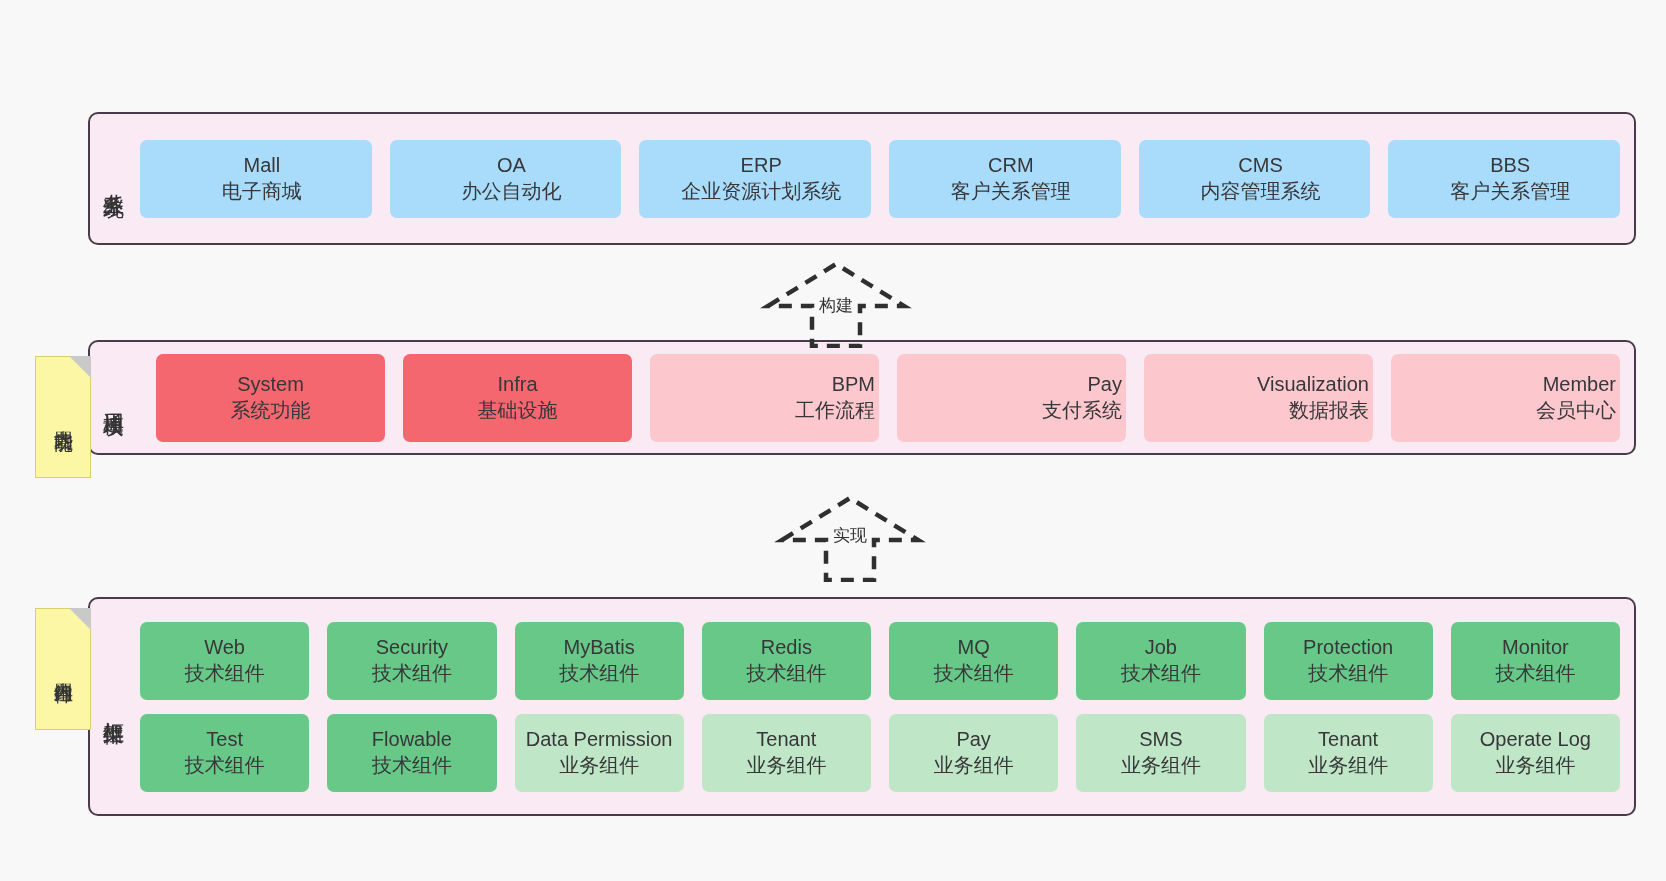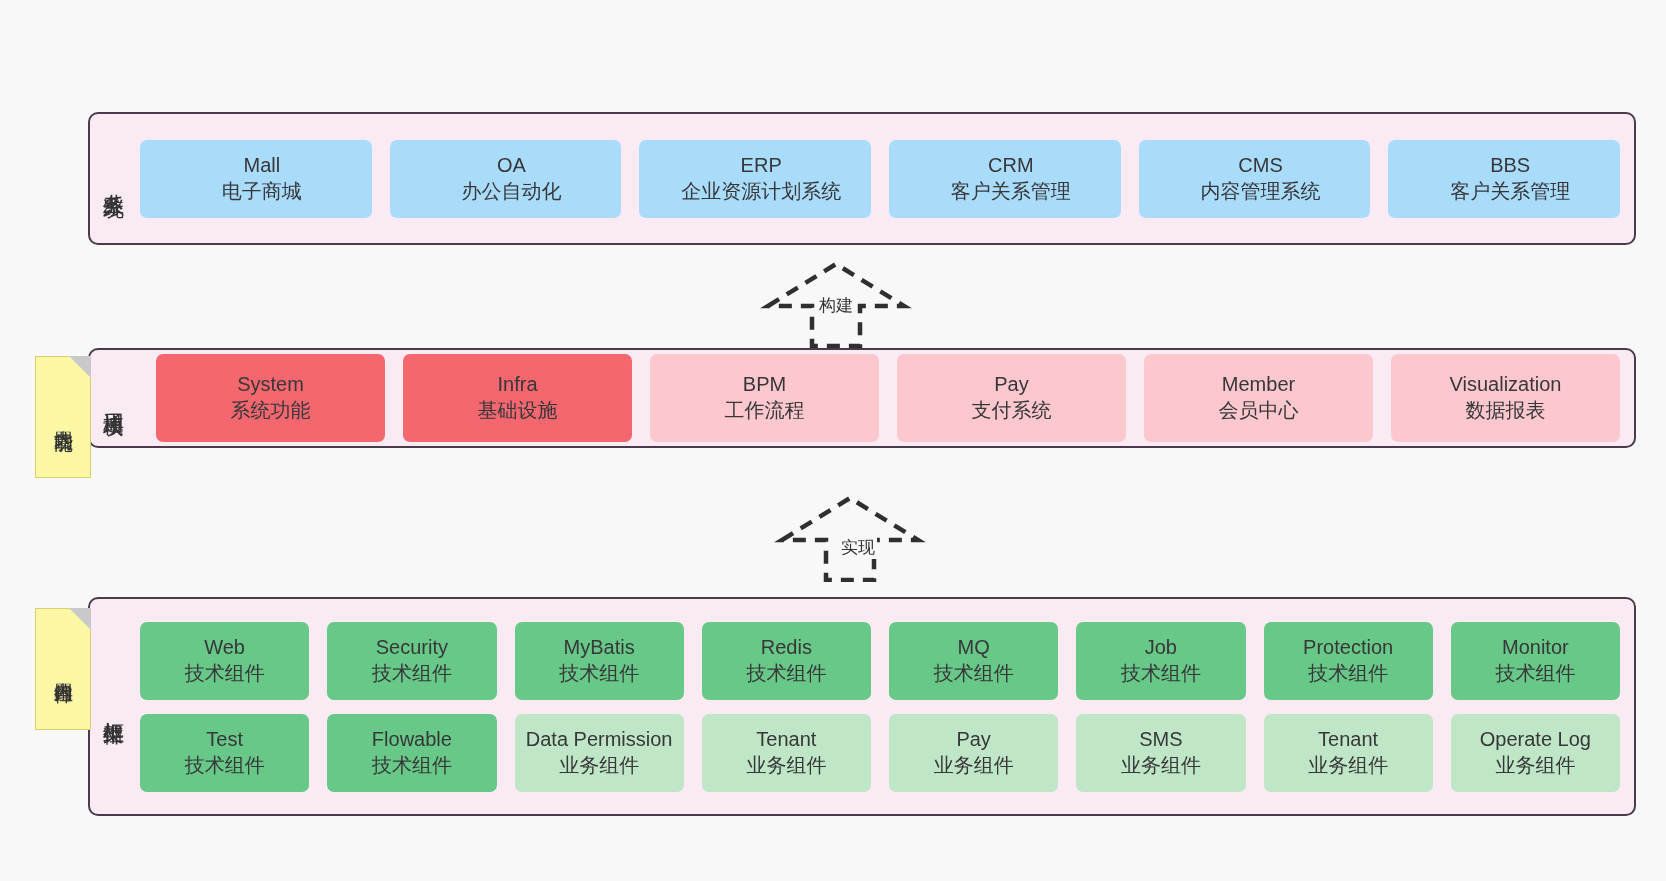--- a/index.html
+++ b/index.html
@@ -69,27 +69,27 @@
     line-height: 1.28;
     color: #37373a;
     box-sizing: border-box;
     padding: 6px 4px;
   }
   .card .t1 { display: block; }
   .card .t2 { display: block; }
 
   .card.blue        { background: #a9dcfb; height: 78px; padding-left: 16px; }
   .card.red         { background: #f4676f; height: 88px; }
-  .card.pink        { background: #fcc8ce; height: 88px; }
+  .card.pink        { background: #fcc8ce; height: 88px; align-items: flex-end; }
   .card.green       { background: #67c887; height: 78px; }
   .card.lightgreen  { background: #bfe6c6; height: 78px; }
 
   
   #layer-business  { left: 88px;  top: 112px; width: 1548px; height: 133px; }
-  #layer-common    { left: 88px;  top: 348px; width: 1548px; height: 100px; gap: 16px; }
+  #layer-common    { left: 88px;  top: 340px; width: 1548px; height: 115px; gap: 16px; }
   #layer-framework { left: 88px;  top: 597px; width: 1548px; height: 219px; }
 
   #layer-business  .layer-title { font-size: 21px; }
 
   
   .note {
     position: absolute;
     width: 56px;
     background: #fbf7a5;
     border: 1px solid #d8d06a;
@@ -130,21 +130,21 @@
     transform: translateX(-50%);
     font-size: 17px;
     color: #333;
     background: #f8f8f8;
     padding: 0 2px;
     white-space: nowrap;
   }
   #arrow-build  { left: 756px; top: 258px; width: 160px; height: 90px; font-family: Liberation Mono, monospace; }
   #arrow-build  .lbl { top: 36px; }
   #arrow-impl   { left: 770px; top: 492px; width: 160px; height: 90px; }
-  #arrow-impl   .lbl { top: 44px; margin-left: 8px; }
+  #arrow-impl   .lbl { top: 32px; }
 </style>
 </head>
 <body>
 
 <div class="canvas">
 
   <div class="layer" id="layer-business">
     <div class="layer-title">业务系统</div>
     <div class="layer-body">
       <div class="row">
@@ -200,26 +200,26 @@
         </div>
         <div class="card pink">
           <span class="t1">BPM</span>
           <span class="t2">工作流程</span>
         </div>
         <div class="card pink">
           <span class="t1">Pay</span>
           <span class="t2">支付系统</span>
         </div>
         <div class="card pink">
+          <span class="t1">Visualization</span>
+          <span class="t2">数据报表</span>
+        </div>
+        <div class="card pink">
           <span class="t1">Member</span>
           <span class="t2">会员中心</span>
-        </div>
-        <div class="card pink">
-          <span class="t1">Visualization</span>
-          <span class="t2">数据报表</span>
         </div>
       </div>
     </div>
   </div>
 
   <div class="arrow" id="arrow-impl">
     <svg width="160" height="90" viewBox="0 0 160 90">
       <path d="M 12 48 L 80 6 L 148 48 L 104 48 L 104 88 L 56 88 L 56 48 Z" fill="none" stroke="#2f2f2f" stroke-width="4.5" stroke-dasharray="13 9" stroke-linejoin="miter"></path>
     </svg>
     <span class="lbl">实现</span>

